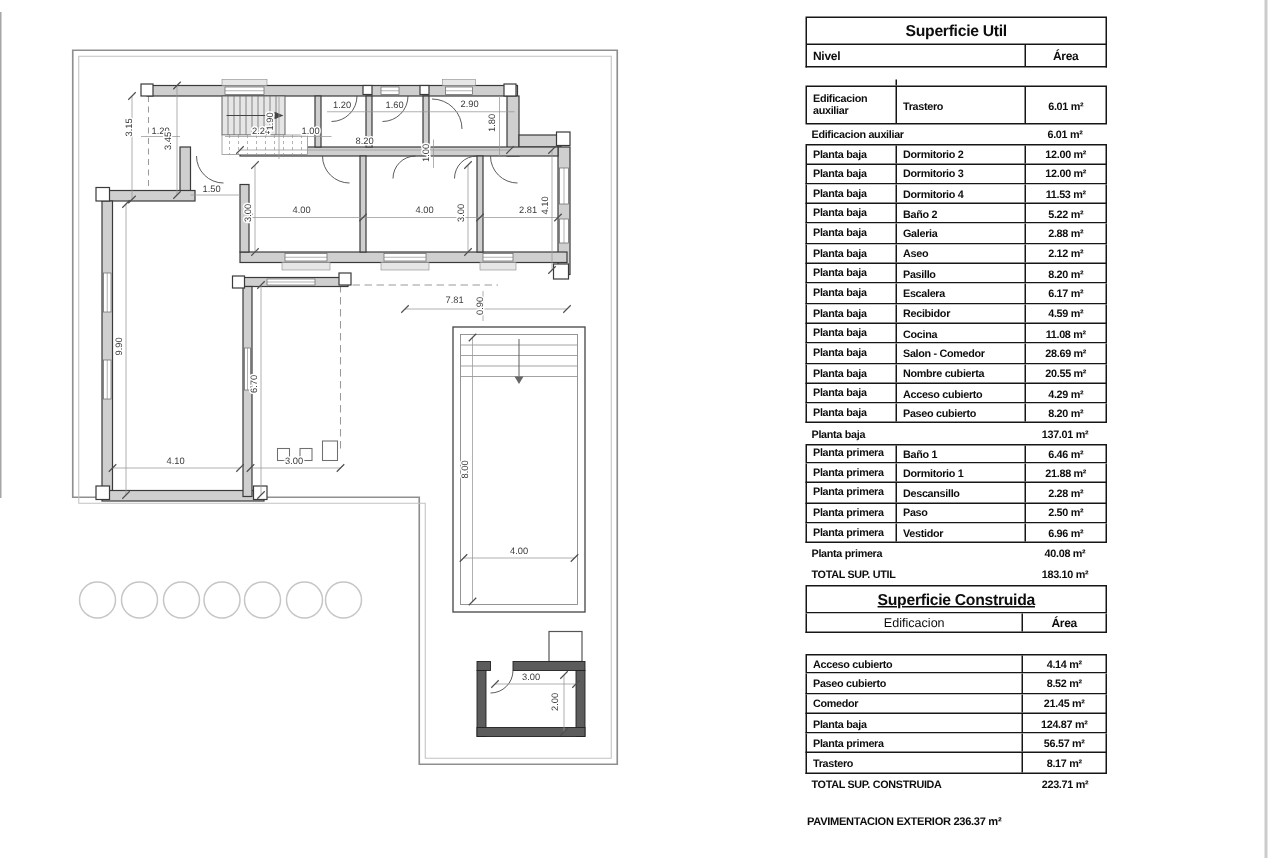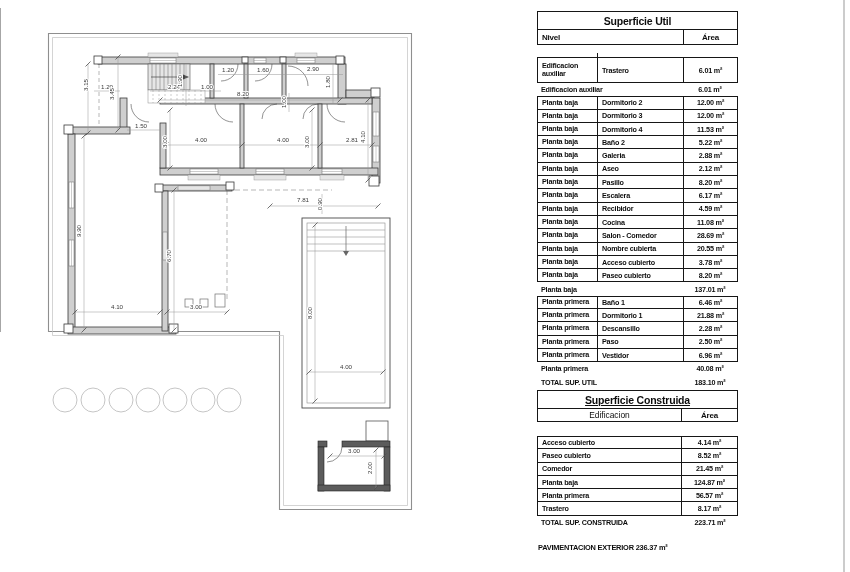--- a/index.html
+++ b/index.html
@@ -316,21 +316,21 @@
           <div class="cc">28.69 m²</div>
         </div>
         <div class="r">
           <div class="ca">Planta baja</div>
           <div class="cb">Nombre cubierta</div>
           <div class="cc">20.55 m²</div>
         </div>
         <div class="r">
           <div class="ca">Planta baja</div>
           <div class="cb">Acceso cubierto</div>
-          <div class="cc">3.78 m²</div>
+          <div class="cc">4.29 m²</div>
         </div>
         <div class="r">
           <div class="ca">Planta baja</div>
           <div class="cb">Paseo cubierto</div>
           <div class="cc">8.20 m²</div>
         </div>
         <div class="sub">
           <div class="sl">Planta baja</div>
           <div class="sa">137.01 m²</div>
         </div>

